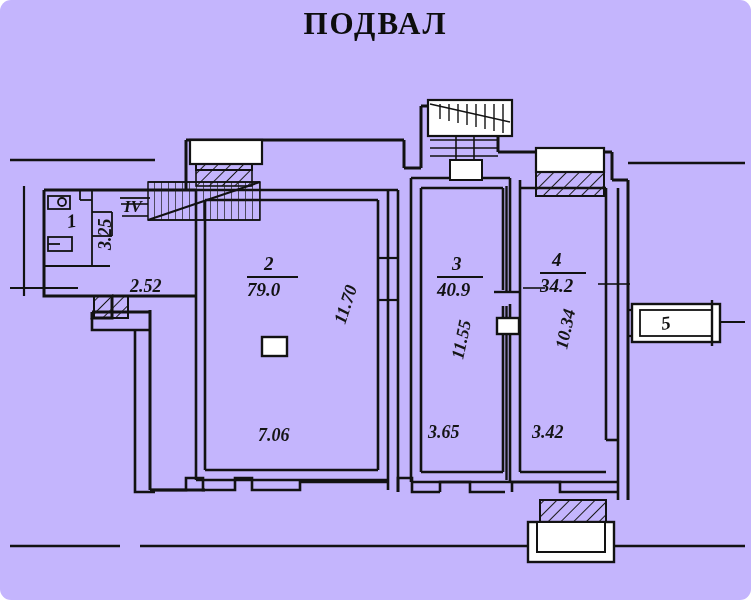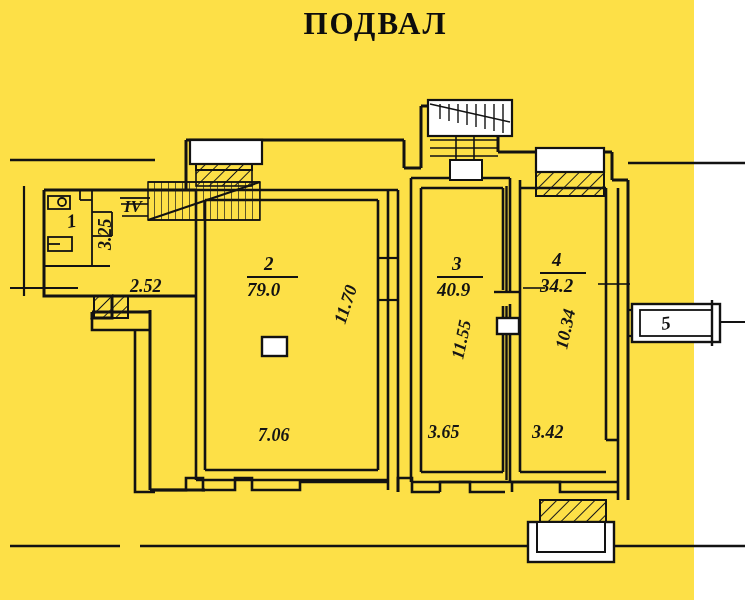--- a/index.html
+++ b/index.html
@@ -9,23 +9,24 @@
   }
   body {
     width: 751px;
     height: 600px;
     overflow: hidden;
     font-family: "Liberation Serif", serif;
     position: relative;
   }
   #plan-root {
     position: relative;
-    width: 694px;
+    width: 751px;
     height: 600px;
-    background: #fde047;
+    background: #c4b5fd;
+    border-radius: 11px;
   }
   #plan-title {
     position: absolute;
     top: 6px;
     left: 0;
     width: 751px;
     text-align: center;
     font-family: "Liberation Serif", serif;
     font-weight: bold;
     font-size: 31px;

